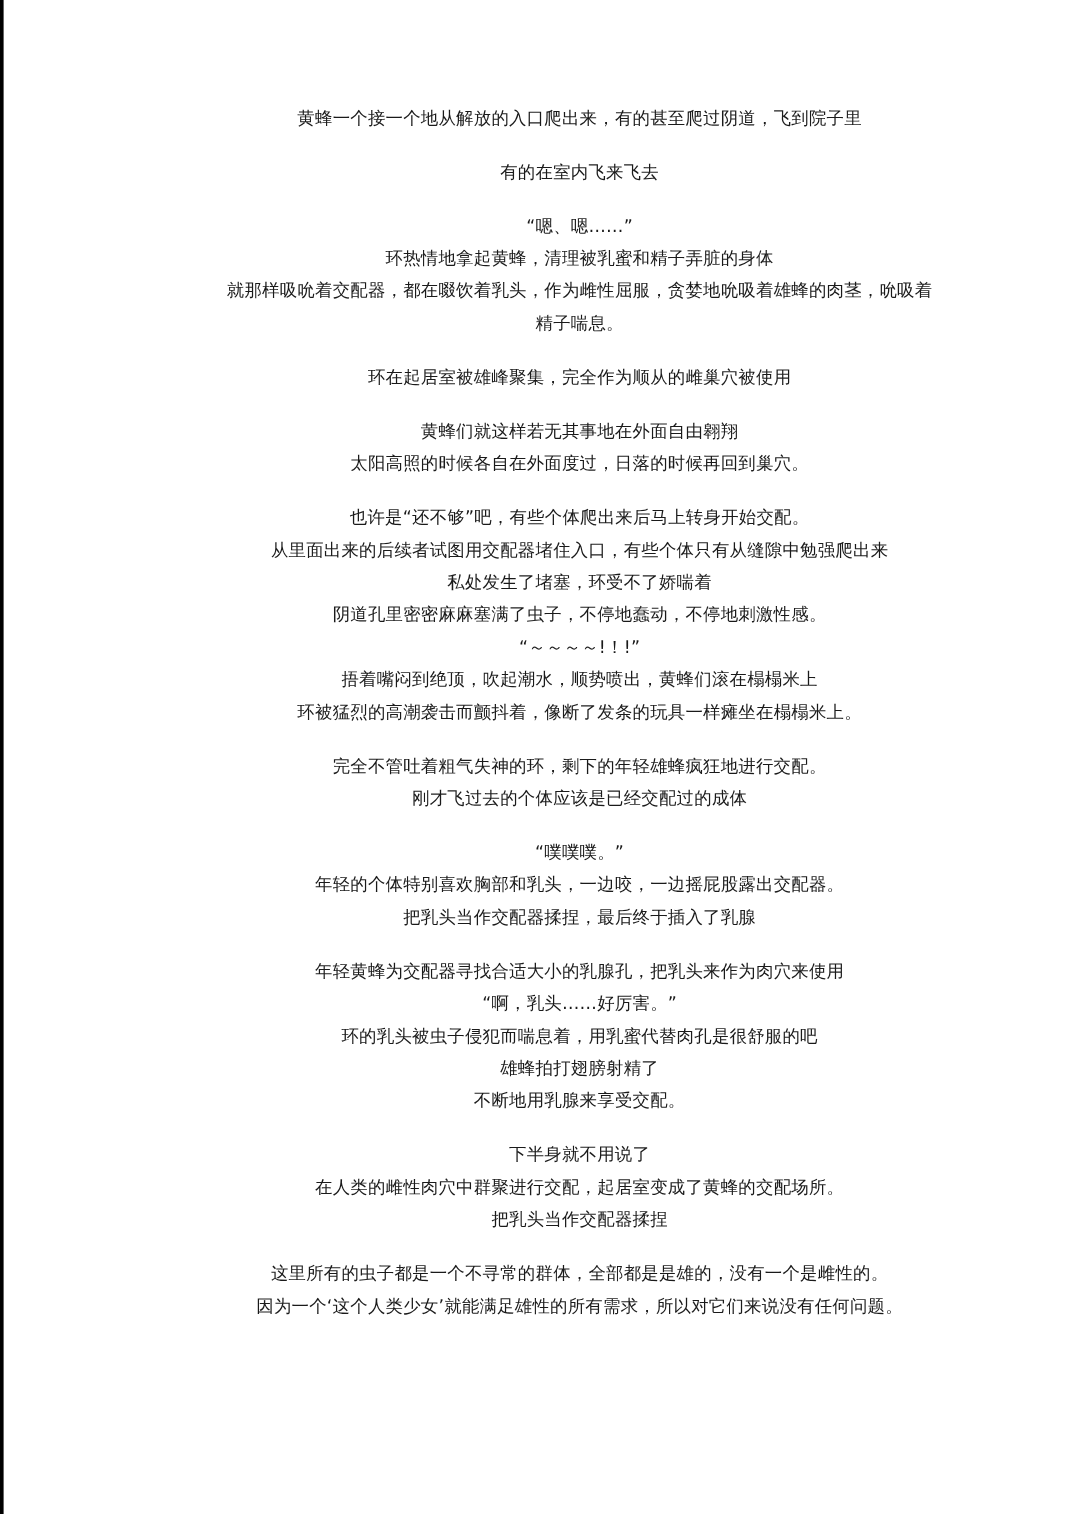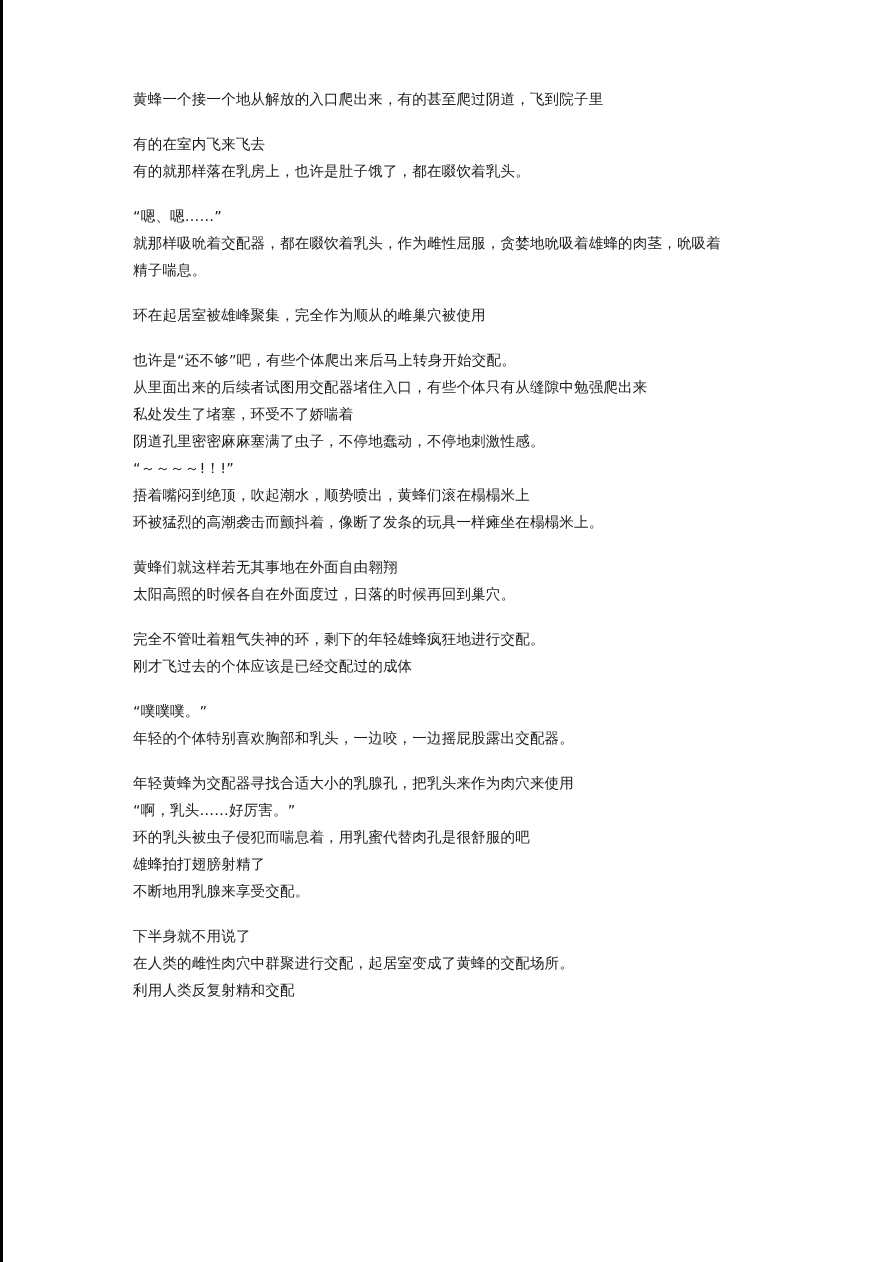--- a/index.html
+++ b/index.html
@@ -29,20 +29,21 @@
     background: #000000;
   }
   .content {
     position: absolute;
     left: 133px;
     top: 86px;
     width: 700px;
   }
   .para {
     margin: 0 0 18px 0;
+    text-align: center;
   }
   .line {
     font-size: 14.5px;
     line-height: 27px;
     color: #1a1a1a;
     white-space: pre-wrap;
     letter-spacing: 0.2px;
   }
 </style>
 </head>
@@ -51,67 +52,72 @@
 <div class="page">
   <div class="page-border-left"></div>
   <div class="content">
 
     <div class="para">
       <div class="line">黄蜂一个接一个地从解放的入口爬出来，有的甚至爬过阴道，飞到院子里</div>
     </div>
 
     <div class="para">
       <div class="line">有的在室内飞来飞去</div>
-      <div class="line">有的就那样落在乳房上，也许是肚子饿了，都在啜饮着乳头。</div>
     </div>
 
     <div class="para">
       <div class="line">“嗯、嗯……”</div>
+      <div class="line">环热情地拿起黄蜂，清理被乳蜜和精子弄脏的身体</div>
       <div class="line">就那样吸吮着交配器，都在啜饮着乳头，作为雌性屈服，贪婪地吮吸着雄蜂的肉茎，吮吸着</div>
       <div class="line">精子喘息。</div>
     </div>
 
     <div class="para">
       <div class="line">环在起居室被雄峰聚集，完全作为顺从的雌巢穴被使用</div>
+    </div>
+
+    <div class="para">
+      <div class="line">黄蜂们就这样若无其事地在外面自由翱翔</div>
+      <div class="line">太阳高照的时候各自在外面度过，日落的时候再回到巢穴。</div>
     </div>
 
     <div class="para">
       <div class="line">也许是“还不够”吧，有些个体爬出来后马上转身开始交配。</div>
       <div class="line">从里面出来的后续者试图用交配器堵住入口，有些个体只有从缝隙中勉强爬出来</div>
       <div class="line">私处发生了堵塞，环受不了娇喘着</div>
       <div class="line">阴道孔里密密麻麻塞满了虫子，不停地蠢动，不停地刺激性感。</div>
       <div class="line">“～～～～!！!”</div>
       <div class="line">捂着嘴闷到绝顶，吹起潮水，顺势喷出，黄蜂们滚在榻榻米上</div>
       <div class="line">环被猛烈的高潮袭击而颤抖着，像断了发条的玩具一样瘫坐在榻榻米上。</div>
     </div>
 
     <div class="para">
-      <div class="line">黄蜂们就这样若无其事地在外面自由翱翔</div>
-      <div class="line">太阳高照的时候各自在外面度过，日落的时候再回到巢穴。</div>
-    </div>
-
-    <div class="para">
       <div class="line">完全不管吐着粗气失神的环，剩下的年轻雄蜂疯狂地进行交配。</div>
       <div class="line">刚才飞过去的个体应该是已经交配过的成体</div>
     </div>
 
     <div class="para">
       <div class="line">“噗噗噗。”</div>
       <div class="line">年轻的个体特别喜欢胸部和乳头，一边咬，一边摇屁股露出交配器。</div>
+      <div class="line">把乳头当作交配器揉捏，最后终于插入了乳腺</div>
     </div>
 
     <div class="para">
       <div class="line">年轻黄蜂为交配器寻找合适大小的乳腺孔，把乳头来作为肉穴来使用</div>
       <div class="line">“啊，乳头……好厉害。”</div>
       <div class="line">环的乳头被虫子侵犯而喘息着，用乳蜜代替肉孔是很舒服的吧</div>
       <div class="line">雄蜂拍打翅膀射精了</div>
       <div class="line">不断地用乳腺来享受交配。</div>
     </div>
 
     <div class="para">
       <div class="line">下半身就不用说了</div>
       <div class="line">在人类的雌性肉穴中群聚进行交配，起居室变成了黄蜂的交配场所。</div>
-      <div class="line">利用人类反复射精和交配</div>
+      <div class="line">把乳头当作交配器揉捏</div>
     </div>
 
+    <div class="para">
+      <div class="line">这里所有的虫子都是一个不寻常的群体，全部都是是雄的，没有一个是雌性的。</div>
+      <div class="line">因为一个‘这个人类少女’就能满足雄性的所有需求，所以对它们来说没有任何问题。</div>
+    </div>
 
   </div>
 </div>
 
 </body></html>

